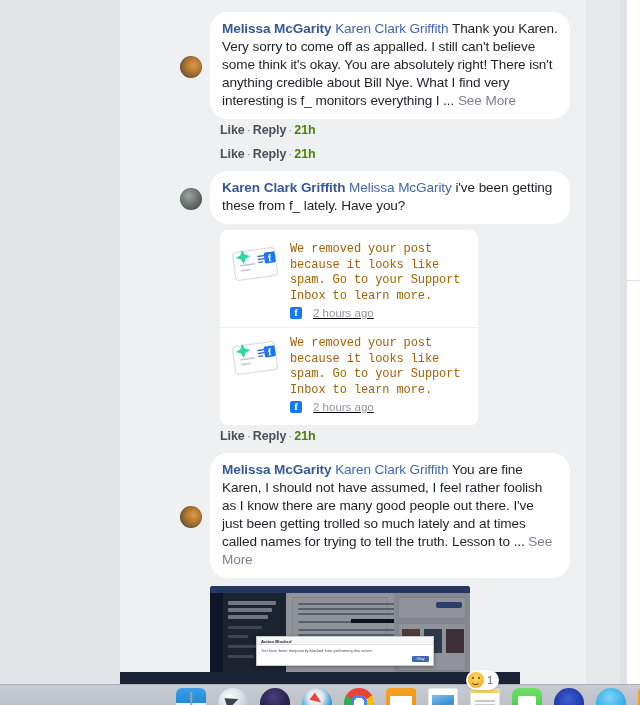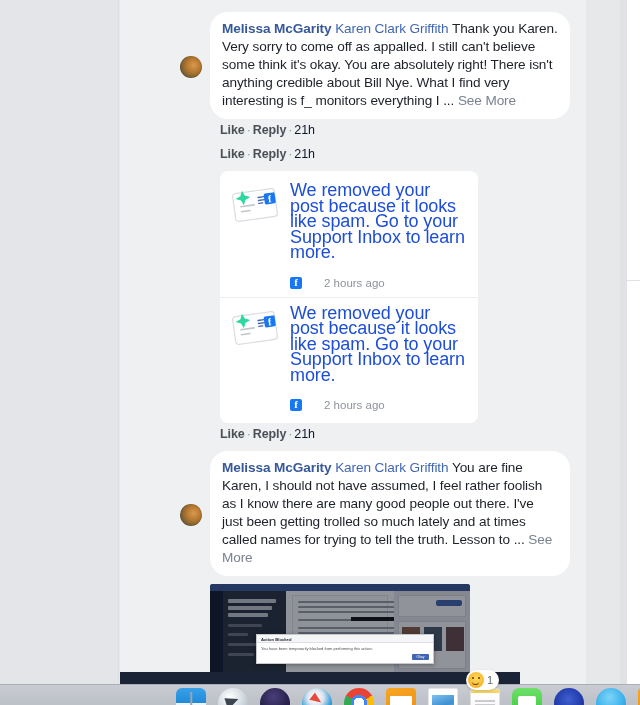--- a/index.html
+++ b/index.html
@@ -131,21 +131,21 @@
     font-size: 12.5px;
     color: #90949c;
     letter-spacing: -0.1px;
   }
   .actions .act {
     color: #4b4f56;
     font-weight: bold;
     text-align: center;
   }
   .actions .sep { color: #90949c; padding: 0 2px; }
-  .actions .time { color: #0f172a; }
+  .actions .time { color: #4d7c0f; font-weight: bold; }
 
   
   .attach-wrap {
     margin-left: 40px;
     margin-top: 6px;
     width: 258px;
     background: #ffffff;
     border-radius: 8px;
     padding: 4px 0;
     overflow: hidden;
@@ -157,28 +157,30 @@
     gap: 8px;
   }
   .notif + .notif { border-top: 1px solid #eceef0; }
 
   .notif-icon {
     flex: 0 0 54px;
     width: 54px; height: 44px;
     position: relative;
   }
   .notif-text {
-    font-size: 18px;
+    font-size: 12px;
     line-height: 15.5px;
-    color: #1d4ed8;
+    color: #a16207;
     letter-spacing: -0.1px;
+    font-family: Liberation Mono, monospace;
   }
   .notif-meta {
-    display: flex; align-items: center; gap: 22px;
-    margin-top: 16px;
+    display: flex; align-items: center; gap: 11px;
+    margin-top: 3px;
+    text-decoration: underline;
   }
   .fb-badge {
     width: 12px; height: 12px;
     background: #1877f2;
     border-radius: 2px;
     position: relative;
     flex: 0 0 12px;
   }
   .fb-badge::after {
     content: "f";
@@ -471,20 +473,26 @@
       </div>
     </div>
 
     <div class="comment">
       <div class="actions">
         <span class="act">Like</span><span class="sep">·</span><span class="act">Reply</span><span class="sep">·</span><span class="time">21h</span>
       </div>
     </div>
 
     <div class="comment">
+      <div class="comment-row">
+        <div class="avatar karen"></div>
+        <div class="bubble">
+          <span class="uname">Karen Clark Griffith</span><span> </span><span class="tagged">Melissa McGarity</span><span> i've been getting these from f_ lately. Have you?</span>
+        </div>
+      </div>
 
       <div class="attach-wrap">
         <div class="notif">
           <div class="notif-icon">
             <svg width="54" height="44" viewBox="0 0 54 44" xmlns="http://www.w3.org/2000/svg">
               <g transform="rotate(-8 27 22)">
                 <rect x="6" y="8" width="42" height="28" rx="3" fill="#ffffff" stroke="#d9dce1" stroke-width="1.2"></rect>
                 <rect x="12" y="21" width="15" height="1.6" rx="0.8" fill="#c2c6cc"></rect>
                 <rect x="12" y="26" width="10" height="1.6" rx="0.8" fill="#c2c6cc"></rect>
                 <path d="M31 14 h11 v8 h-11 z" fill="#ffffff"></path>

